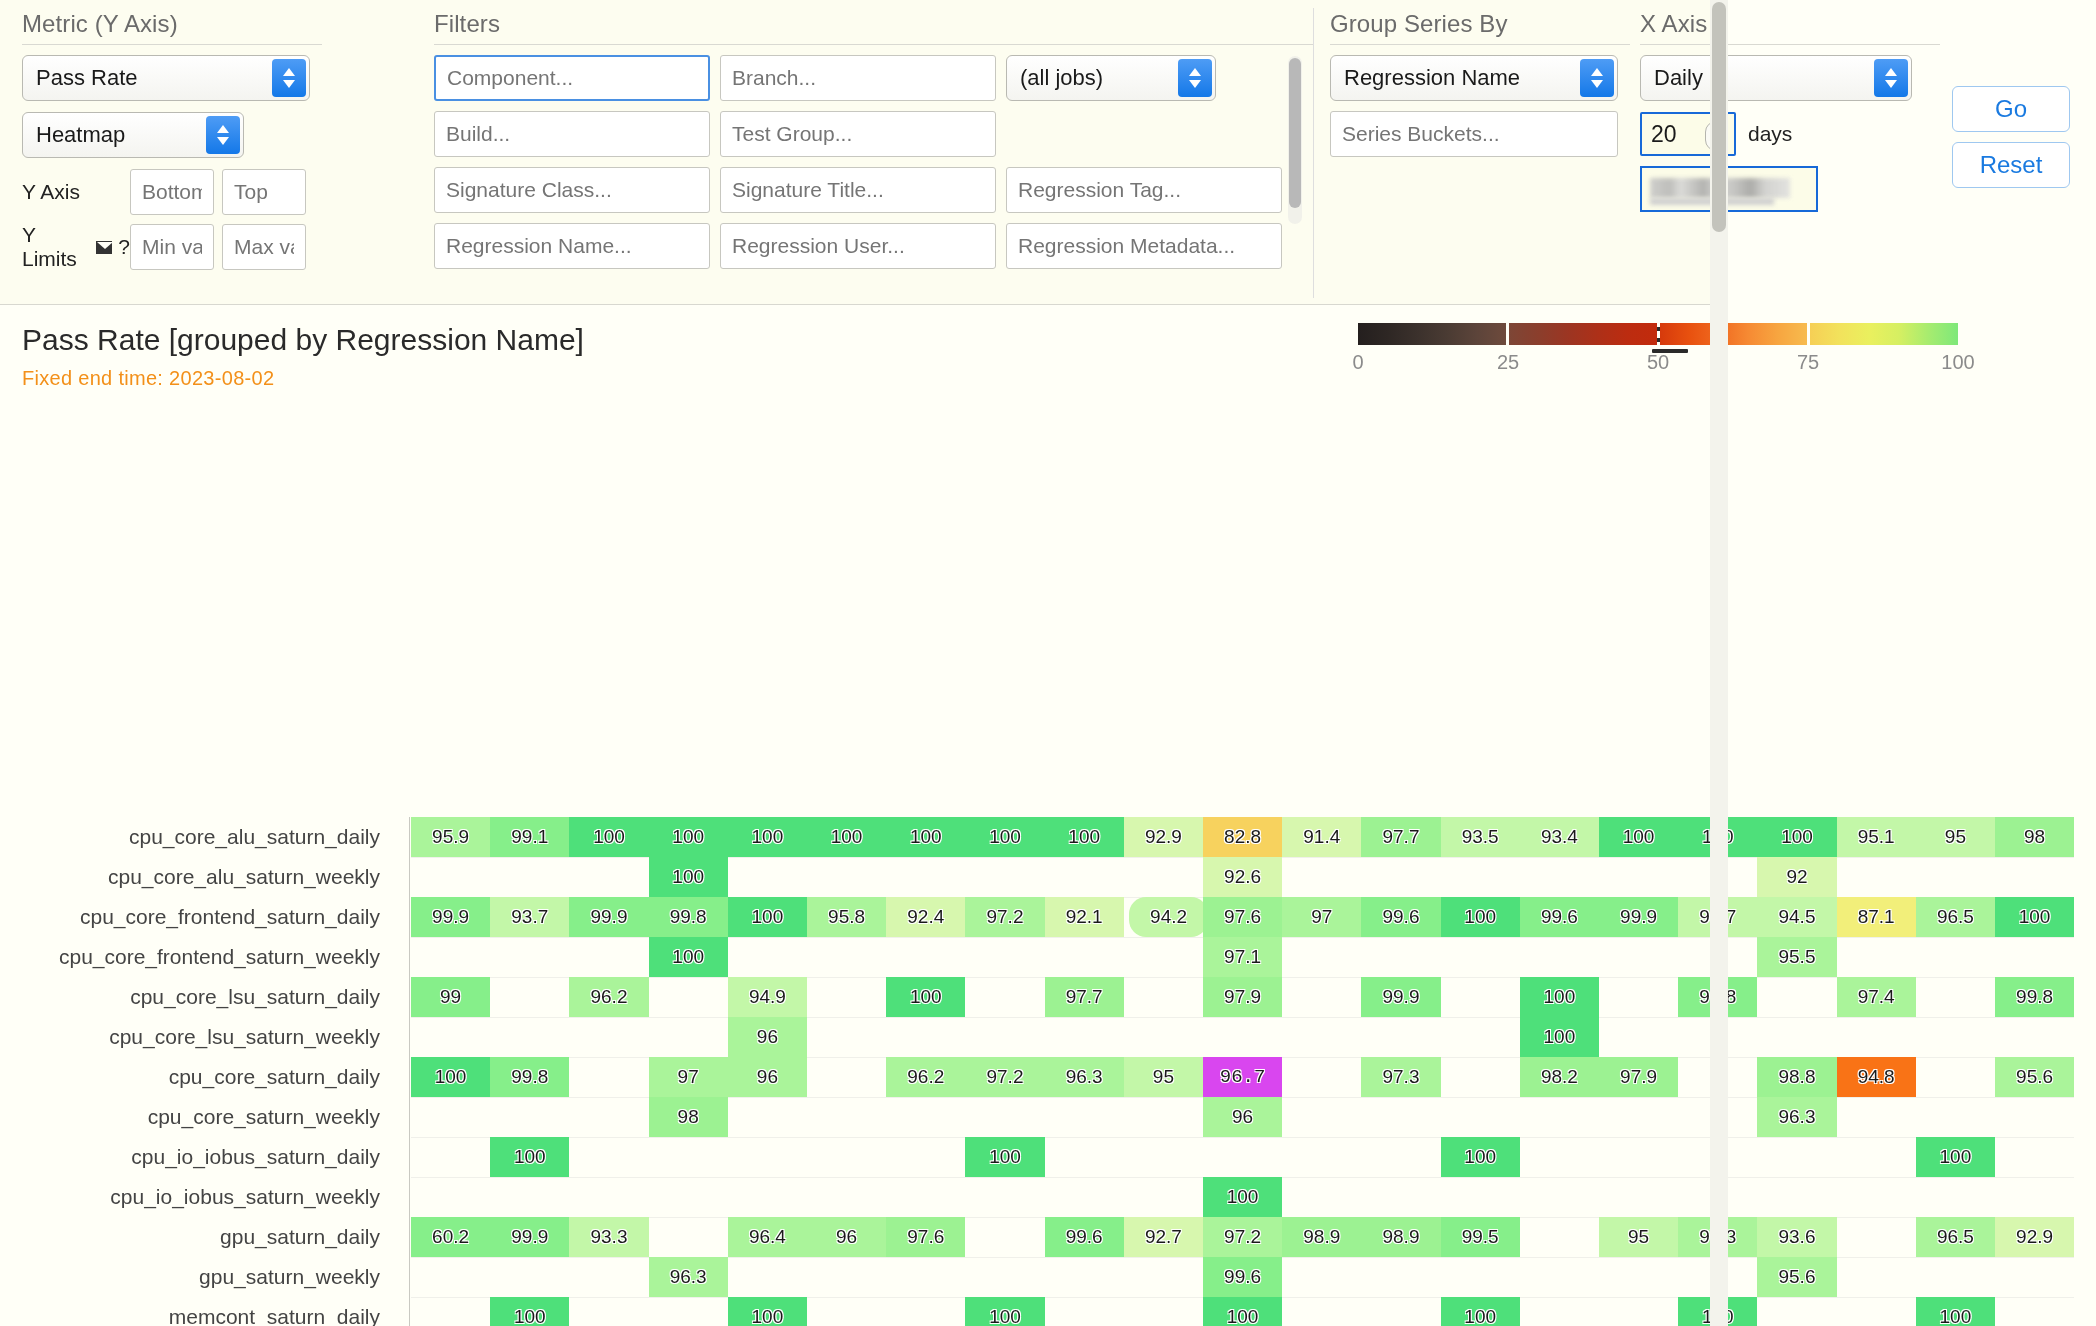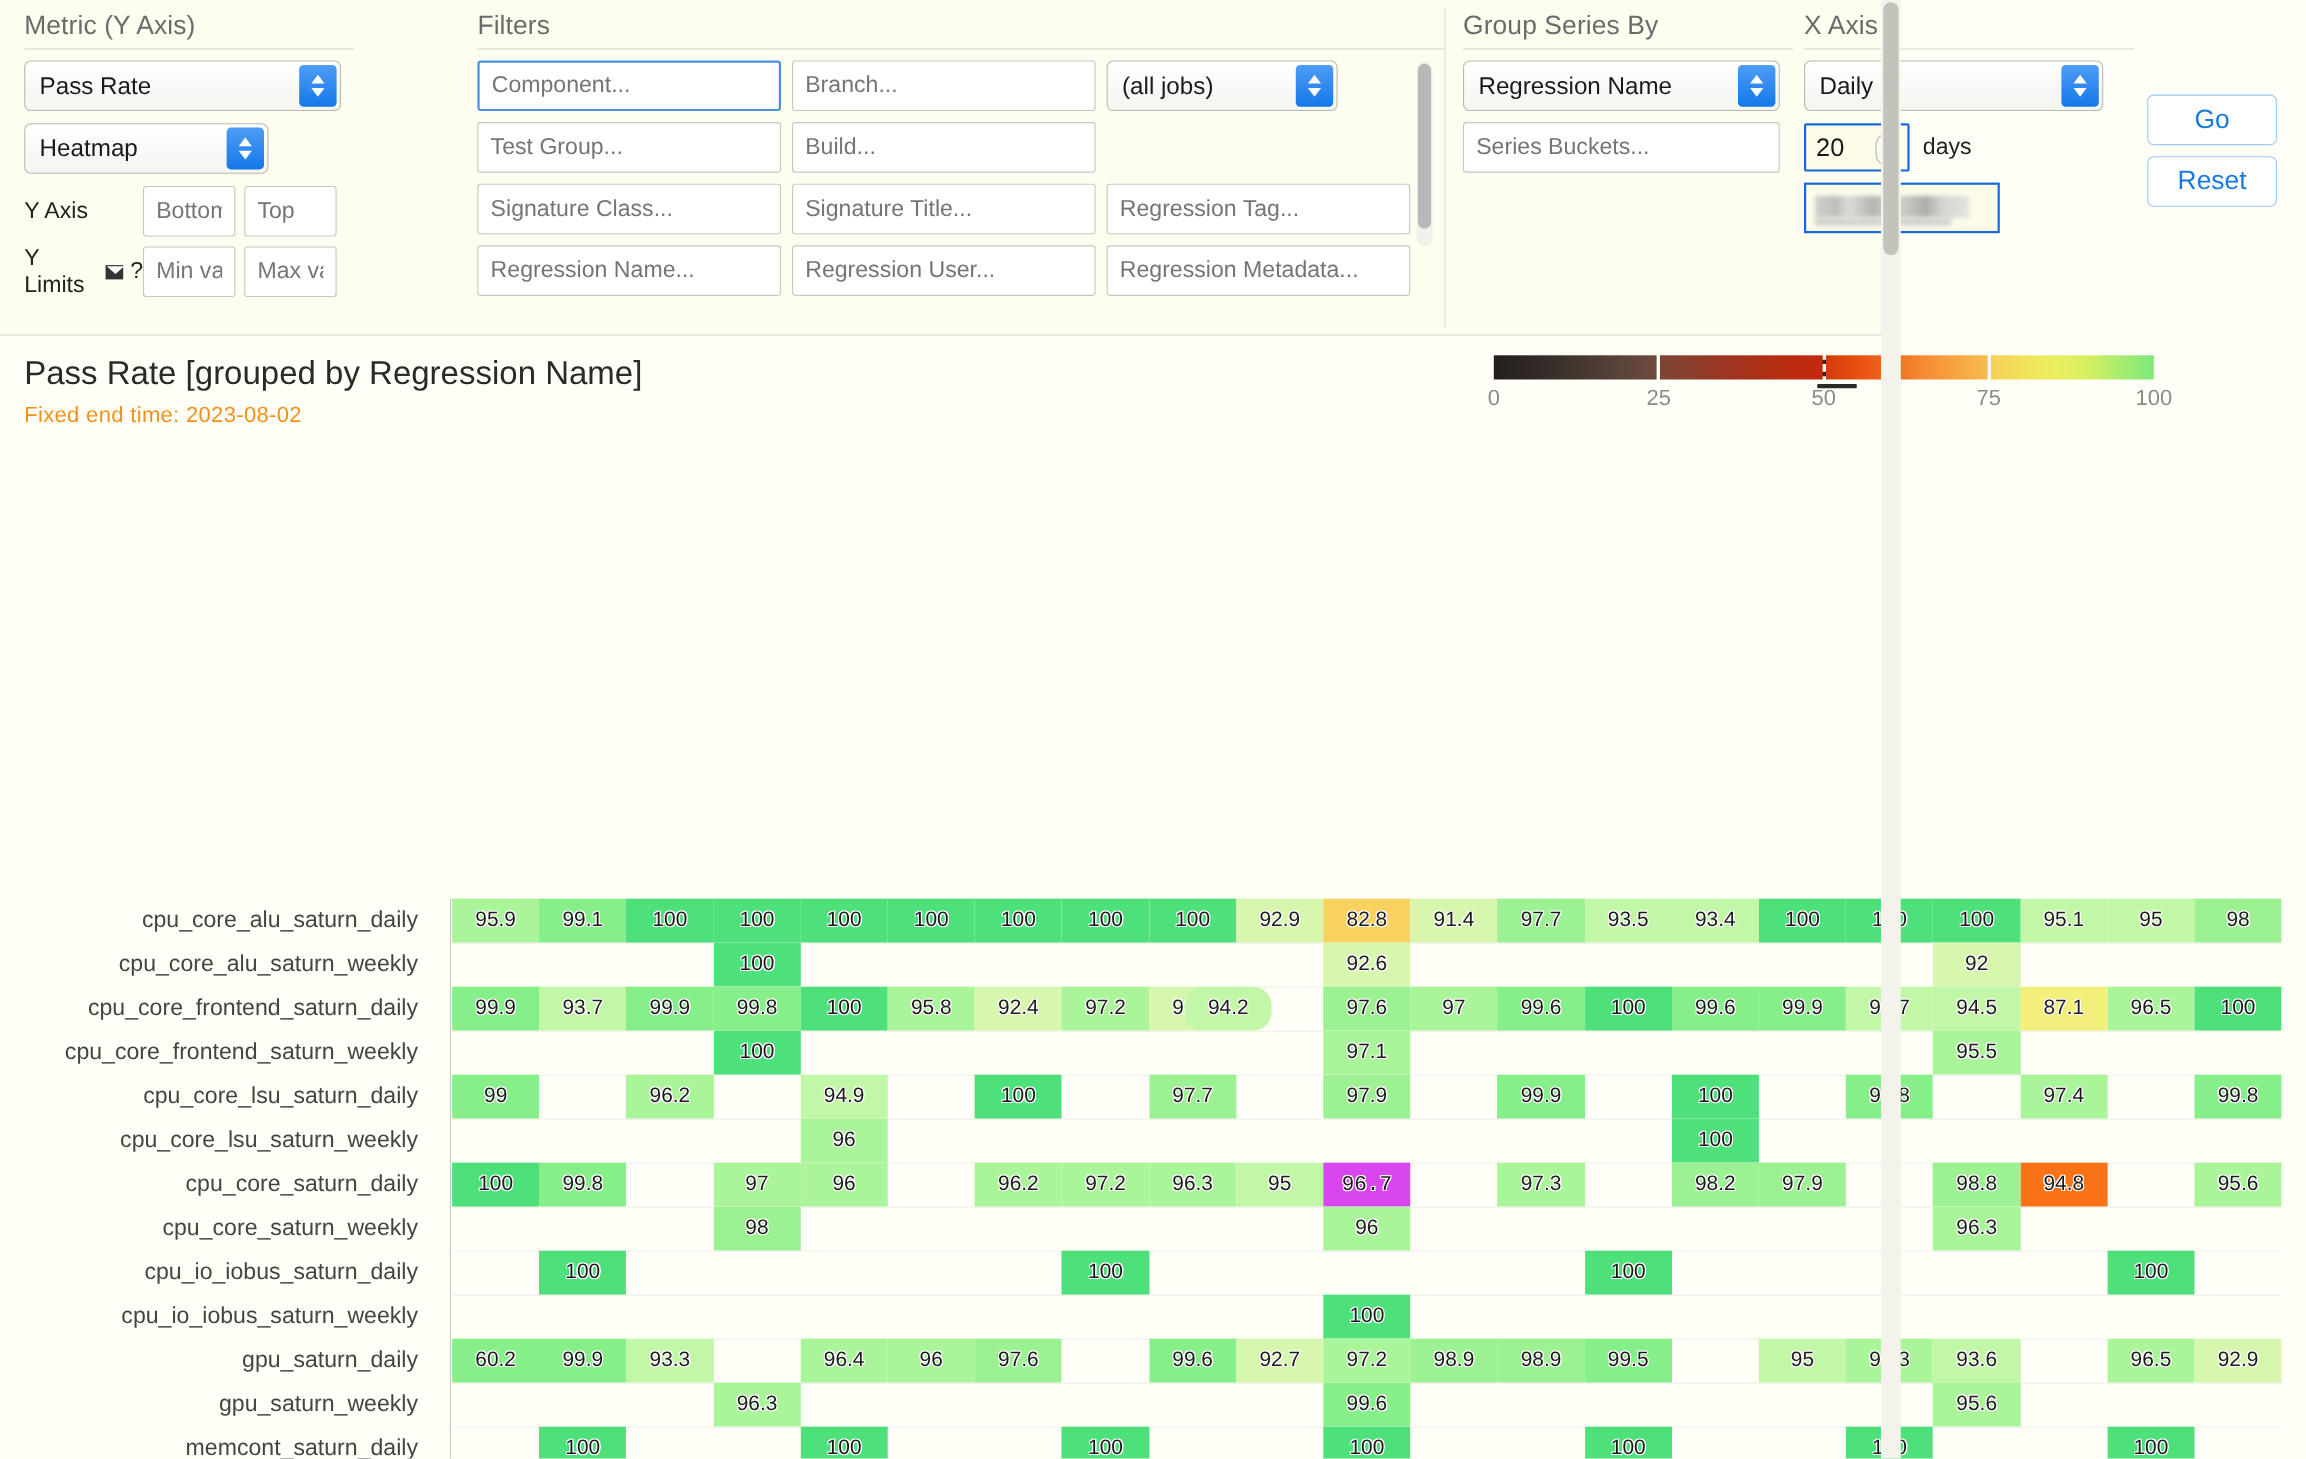--- a/index.html
+++ b/index.html
@@ -207,22 +207,22 @@
         <input class="fld" placeholder="Branch..." style="">
         <div class="sel" style="height:46px;width:210px">
           <span>(all jobs)</span>
           <span class="spin">
             <svg width="18" height="28" viewBox="0 0 18 28">
                 <path d="M9 4 L15 12 L3 12 Z" fill="#fff"></path>
                 <path d="M9 24 L15 16 L3 16 Z" fill="#fff"></path>
               </svg>
           </span>
         </div>
+        <input class="fld" placeholder="Build..." style="">
         <input class="fld" placeholder="Test Group..." style="">
-        <input class="fld" placeholder="Build..." style="">
         <span></span>
         <input class="fld" placeholder="Signature Class..." style="">
         <input class="fld" placeholder="Signature Title..." style="">
         <input class="fld" placeholder="Regression Tag..." style="">
         <input class="fld" placeholder="Regression Name..." style="">
         <input class="fld" placeholder="Regression User..." style="">
         <input class="fld" placeholder="Regression Metadata..." style="">
       </div>
     </div>
 
@@ -346,21 +346,21 @@
           <div class="row-label">cpu_core_frontend_saturn_daily</div>
           <div class="cell" style="left: 411px; width: 79.2px; background: rgb(134, 239, 138);">99.9</div>
           <div class="cell" style="left: 490.2px; width: 79.2px; background: rgb(195, 247, 168);">93.7</div>
           <div class="cell" style="left: 569.4px; width: 79.2px; background: rgb(134, 239, 138);">99.9</div>
           <div class="cell" style="left: 648.6px; width: 79.2px; background: rgb(134, 239, 138);">99.8</div>
           <div class="cell" style="left: 727.8px; width: 79.2px; background: rgb(78, 224, 122);">100</div>
           <div class="cell" style="left: 807px; width: 79.2px; background: rgb(170, 244, 154);">95.8</div>
           <div class="cell" style="left: 886.2px; width: 79.2px; background: rgb(215, 247, 174);">92.4</div>
           <div class="cell" style="left: 965.4px; width: 79.2px; background: rgb(170, 244, 154);">97.2</div>
           <div class="cell" style="left: 1044.6px; width: 79.2px; background: rgb(215, 247, 174);">92.1</div>
-          <div class="cell" style="left: 1077px; width: 79.2px; background: rgb(195, 247, 168); border-radius: 17px;">94.2</div>
+          <div class="cell" style="left: 1129px; width: 79.2px; background: rgb(195, 247, 168); border-radius: 17px;">94.2</div>
           <div class="cell" style="left: 1203px; width: 79.2px; background: rgb(156, 242, 146);">97.6</div>
           <div class="cell" style="left: 1282.2px; width: 79.2px; background: rgb(170, 244, 154);">97</div>
           <div class="cell" style="left: 1361.4px; width: 79.2px; background: rgb(134, 239, 138);">99.6</div>
           <div class="cell" style="left: 1440.6px; width: 79.2px; background: rgb(78, 224, 122);">100</div>
           <div class="cell" style="left: 1519.8px; width: 79.2px; background: rgb(134, 239, 138);">99.6</div>
           <div class="cell" style="left: 1599px; width: 79.2px; background: rgb(134, 239, 138);">99.9</div>
           <div class="cell" style="left: 1678.2px; width: 79.2px; background: rgb(195, 247, 168);">94.7</div>
           <div class="cell" style="left: 1757.4px; width: 79.2px; background: rgb(195, 247, 168);">94.5</div>
           <div class="cell" style="left: 1836.6px; width: 79.2px; background: rgb(242, 239, 122);">87.1</div>
           <div class="cell" style="left: 1915.8px; width: 79.2px; background: rgb(170, 244, 154);">96.5</div>

